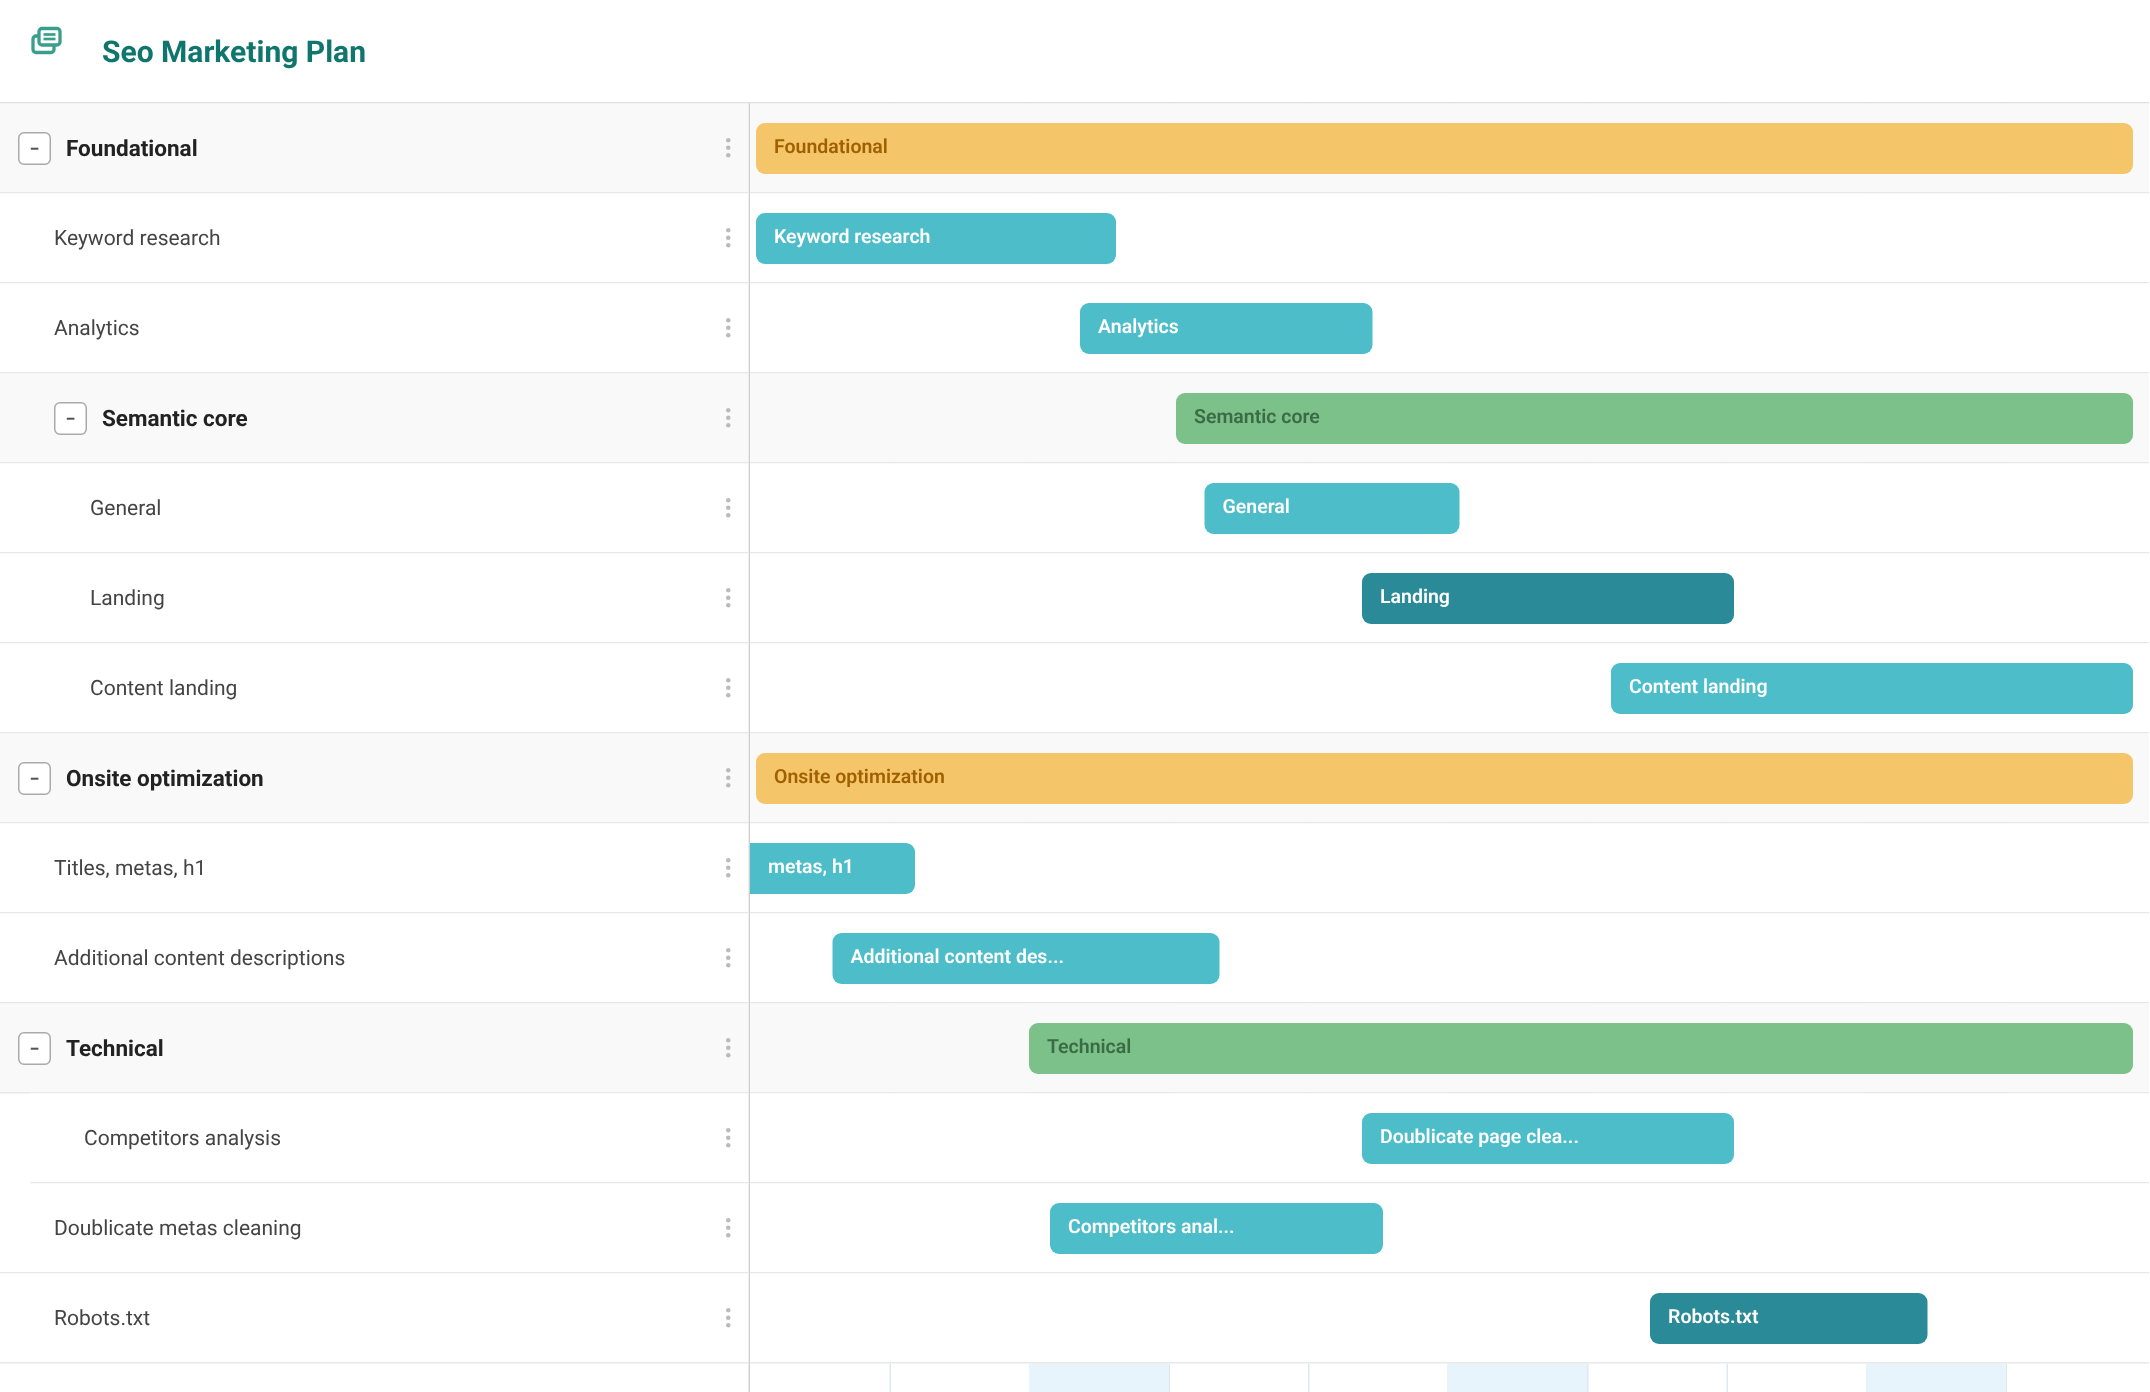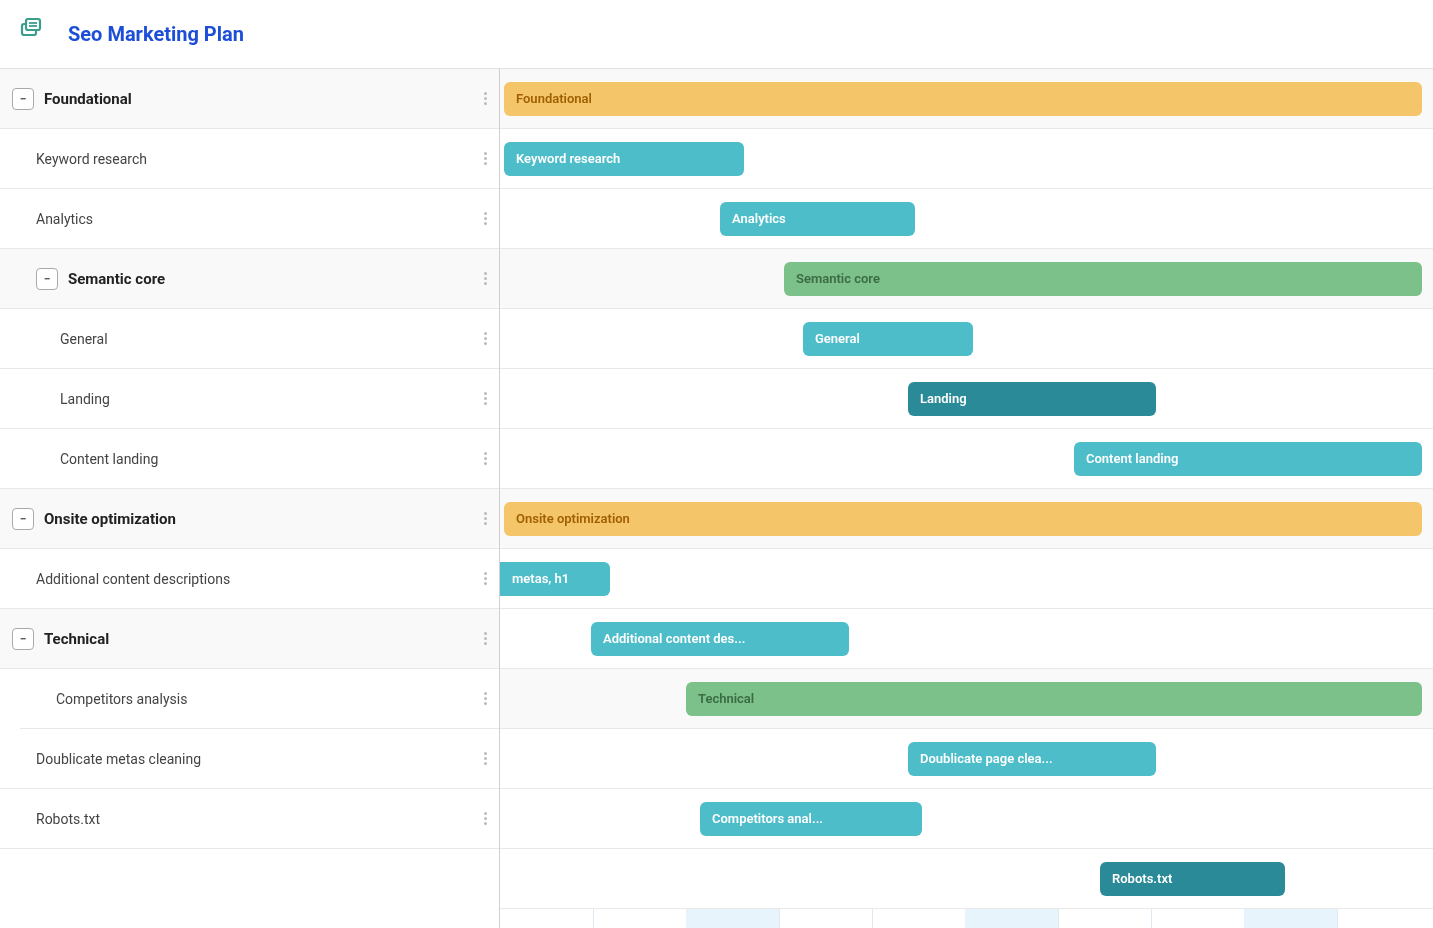--- a/index.html
+++ b/index.html
@@ -3,21 +3,21 @@
   <meta charset="utf-8">
   <style>
     * { box-sizing: border-box; margin: 0; padding: 0; }
     body { font-family: -apple-system, BlinkMacSystemFont, 'Segoe UI', Roboto, sans-serif; background: #fff; color: #333; font-size: 14px; }
 
     .app-container { width: 1433px; min-height: 928px; background: #fff; overflow: hidden; }
 
     
     .header { display: flex; align-items: center; padding: 16px 20px; border-bottom: 1px solid #e0e0e0; }
     .header-icon { width: 36px; height: 36px; margin-right: 12px; color: #3a9e8d; }
-    .header-title { font-size: 20px; font-weight: 700; color: #1d4ed8; }
+    .header-title { font-size: 20px; font-weight: 700; color: #0f766e; }
 
     
     .main { display: flex; height: calc(928px - 65px); }
 
     
     .left-panel { width: 500px; flex-shrink: 0; border-right: 1px solid #d0d0d0; overflow: hidden; }
 
     .row { display: flex; align-items: center; height: 60px; border-bottom: 1px solid #e8e8e8; padding: 0 12px; }
     .row-group { background: #f9f9f9; }
     .row-child { background: #fff; padding-left: 36px; }
@@ -146,20 +146,28 @@
             <span class="toggle-icon">−</span>
           </div>
         <span class="row-label row-label-bold">Onsite optimization</span>
         <div class="dots-icon">
             <div class="dot"></div>
             <div class="dot"></div>
             <div class="dot"></div>
           </div>
       </div>
 
+      <div class="row row-child">
+        <span class="row-label">Titles, metas, h1</span>
+        <div class="dots-icon">
+            <div class="dot"></div>
+            <div class="dot"></div>
+            <div class="dot"></div>
+          </div>
+      </div>
 
       <div class="row row-child">
         <span class="row-label">Additional content descriptions</span>
         <div class="dots-icon">
             <div class="dot"></div>
             <div class="dot"></div>
             <div class="dot"></div>
           </div>
       </div>
 
@@ -271,21 +279,21 @@
           </div>
         </div>
 
         <div class="gantt-row gantt-row-child" style="position: relative;">
           <div class="gantt-bar bar-teal" style="left: 0px; width: 110px; border-radius: 0 6px 6px 0;">
             <span>metas, h1</span>
           </div>
         </div>
 
         <div class="gantt-row gantt-row-child" style="position: relative;">
-          <div class="gantt-bar bar-teal" style="left: 55px; width: 258px; margin-left: 36px;">
+          <div class="gantt-bar bar-teal" style="left: 55px; width: 258px;">
             <span>Additional content des...</span>
           </div>
         </div>
 
         <div class="gantt-row gantt-row-group" style="position: relative;">
           <div class="gantt-bar bar-green" style="left: 186px; width: 736px;">
             <span>Technical</span>
           </div>
         </div>
 

